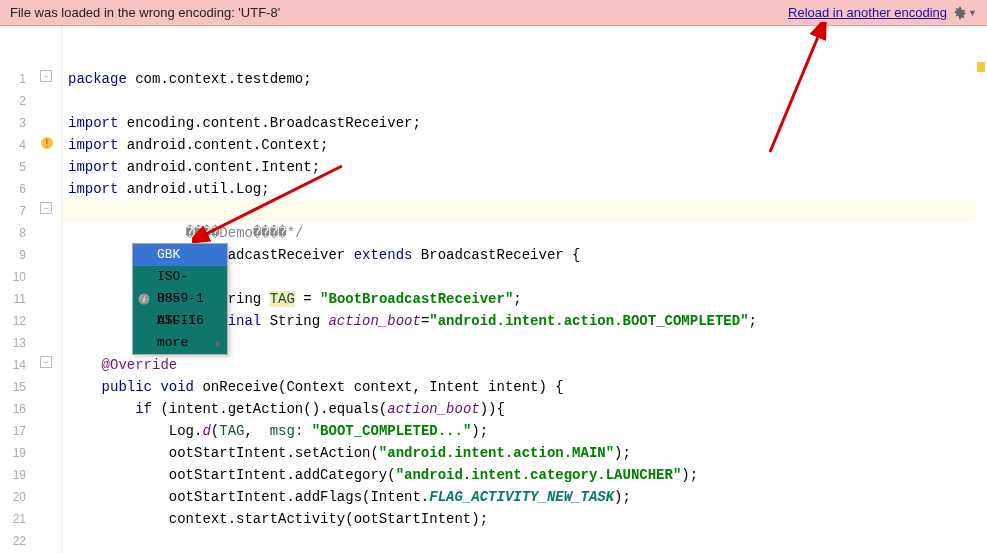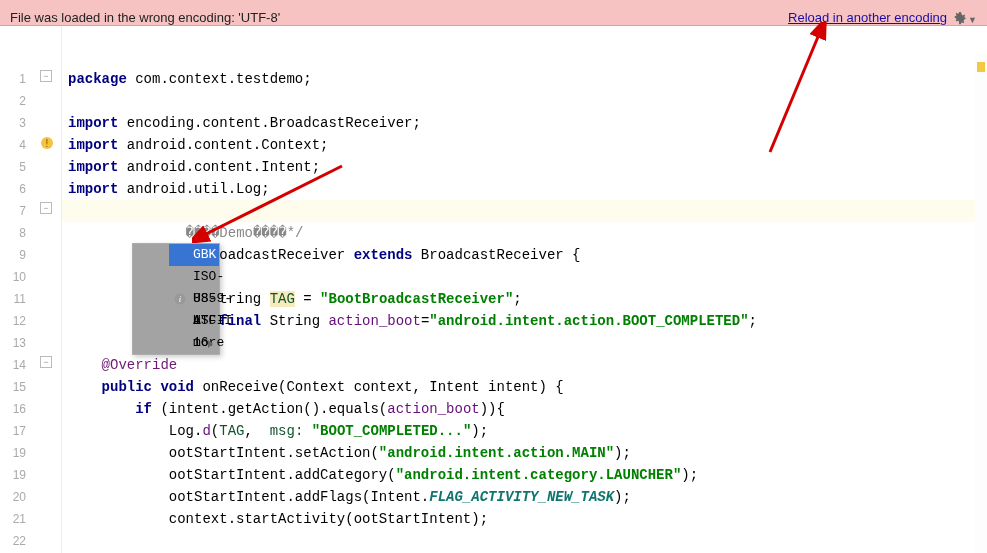--- a/index.html
+++ b/index.html
@@ -1,39 +1,39 @@
 <!DOCTYPE html>
 <html><head>
 <meta charset="utf-8">
 <style>
   * { box-sizing: border-box; margin: 0; padding: 0; }
   html, body { width: 987px; height: 553px; overflow: hidden; font-family: "Segoe UI", Arial, sans-serif; font-size: 13px; background: #fff; }
-  .banner { height: 26px; background: #f7c3c2; border-bottom: 1px solid #e0a0a0; display: flex; align-items: flex-end; padding: 0 10px; }
+  .banner { height: 26px; background: #f7c3c2; border-bottom: 1px solid #e0a0a0; display: flex; align-items: center; padding: 0 10px; }
   .banner-text { flex: 1; color: #222; }
   .banner-link { color: #1a0dab; text-decoration: underline; cursor: pointer; margin-right: 6px; }
   .gear { width: 14px; height: 14px; display: inline-block; vertical-align: middle; }
   .editor { display: flex; height: calc(100% - 26px); position: relative; }
   .gutter { width: 36px; background: #fff; border-right: none; padding-top: 42px; }
   .gutter-line { height: 22px; color: #aaa; text-align: right; padding-right: 10px; font-size: 12px; line-height: 22px; position: relative; }
   .fold-col { width: 26px; position: relative; border-right: 1px solid #eee; padding-top: 42px;}
   .fold-mark { position:absolute; left:4px; width:12px; height:12px; border:1px solid #bbb; background:#fff; font-size:9px; line-height:10px; text-align:center; color:#999;}
   .code { flex: 1; padding-top: 42px; font-family: Consolas, "Courier New", monospace; font-size: 14px; position: relative; }
   .code-line { height: 22px; line-height: 22px; white-space: pre; padding-left: 6px; }
   .hl-line { background: #fefcec; }
-  .kw { color: #000080; font-weight: bold; }
+  .kw { color: #000080; font-weight: normal; }
   .str { color: #008000; font-weight: bold; }
   .ann { color: #701a75; }
-  .fld { color: #660e7a; }
+  .fld { color: #660e7a; font-style: italic; }
   .fld-nb { color: #14532d; }
   .param { color: #14532d; }
   .static-const { color: #0f766e; font-style: italic; font-weight: bold;}
   .tag-box { background: #f6ebbc; }
   .err-strip { position: absolute; right: 0; top: 26px; bottom: 0; width: 12px; background: #fdfdfd; }
   .err-mark { position: absolute; right: 2px; width: 8px; height: 10px; background: #f5c842; }
-  .dropdown { position: absolute; left: 70px; top: 217px; width: 88px; background: #a3a3a3; border: 1px solid #adadad; box-shadow: 2px 2px 5px rgba(0,0,0,.2); z-index: 10; padding-left: 36px; }
+  .dropdown { position: absolute; left: 70px; top: 217px; width: 96px; background: #0f766e; border: 1px solid #adadad; box-shadow: 2px 2px 5px rgba(0,0,0,.2); z-index: 10; }
   .dd-item { height: 22px; line-height: 22px; padding: 0 8px 0 24px; font-size: 13px; cursor: pointer; position: relative; }
   .dd-item.sel { background: #3874d1; color: #fff; }
   .dd-icon { position: absolute; left: 5px; top: 5px; width: 12px; height: 12px; }
   .dd-sub { position: absolute; right: 6px; top: 8px; border-left: 5px solid #666; border-top: 4px solid transparent; border-bottom: 4px solid transparent; }
   .arrow1 { position: absolute; pointer-events: none; }
 </style>
 </head>
 <body>
 
 <div class="banner">

